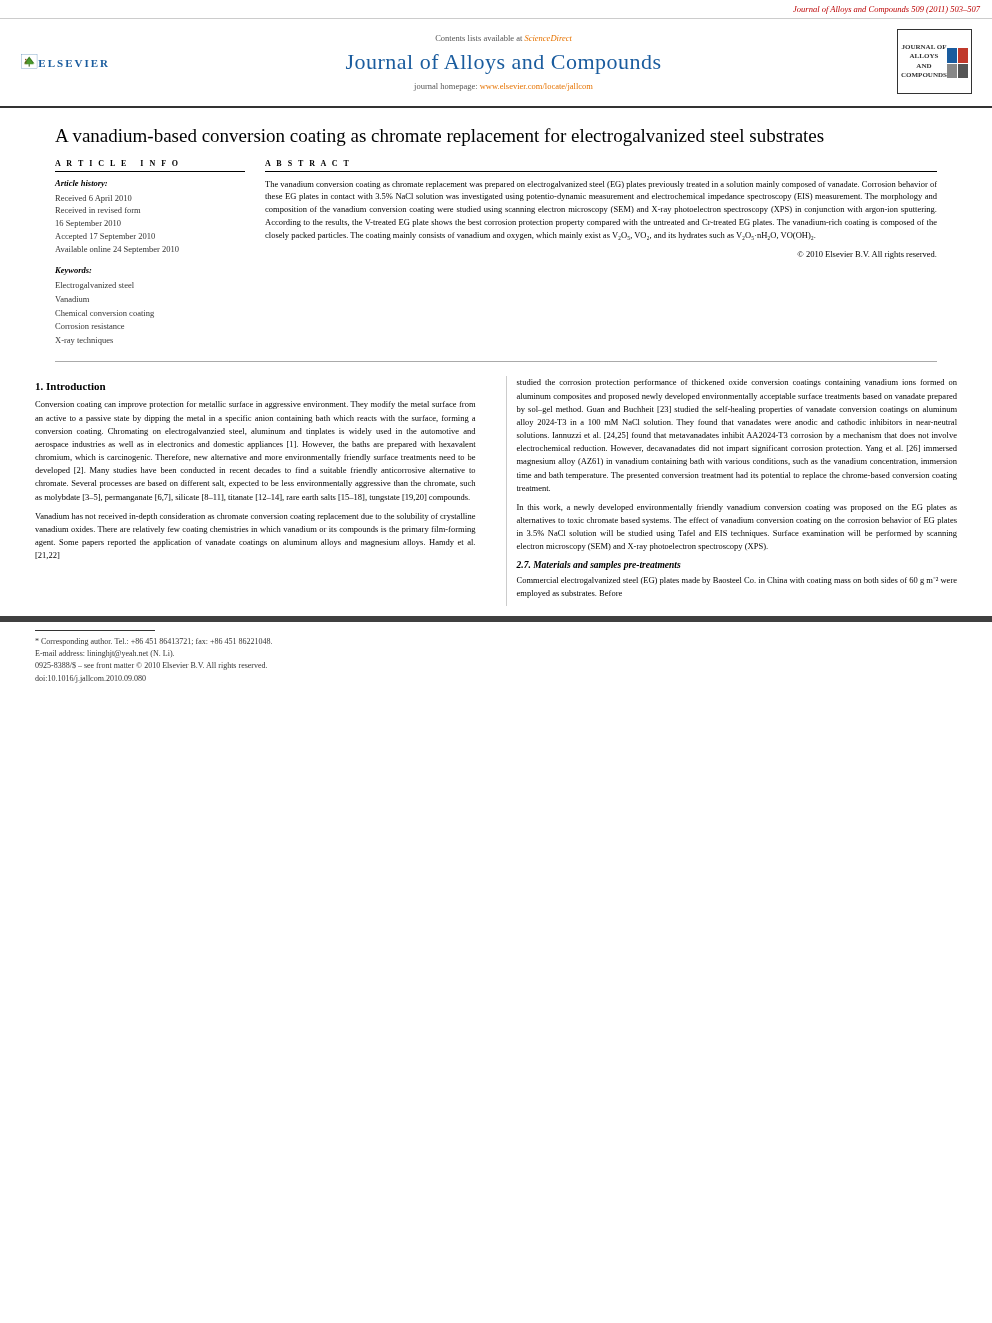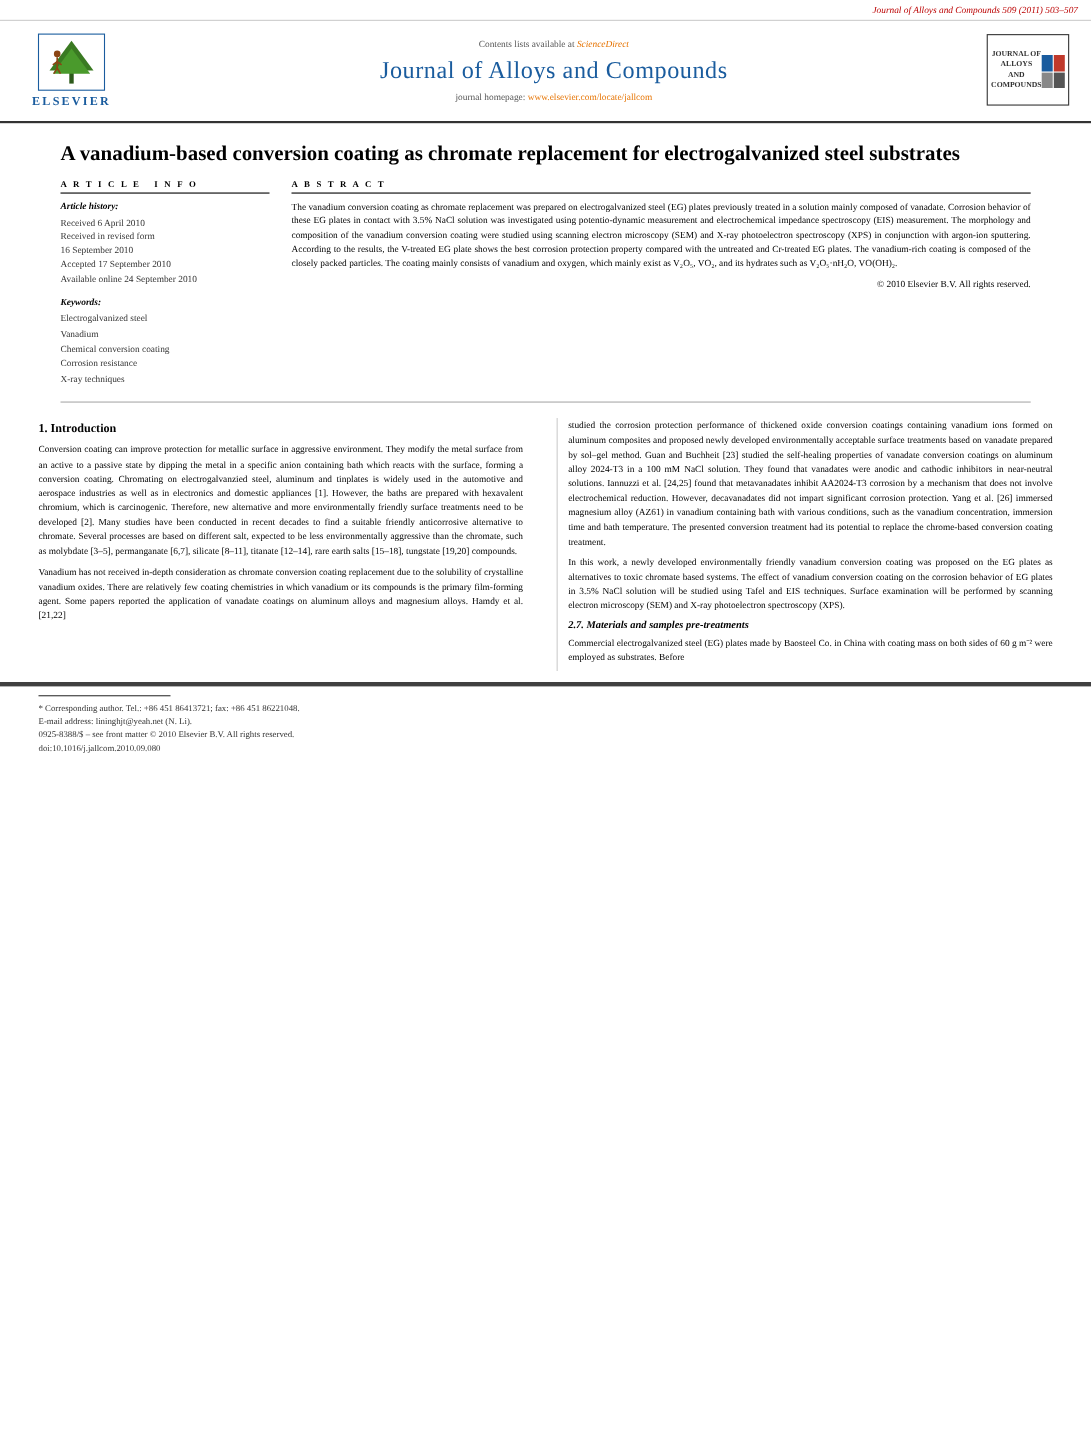--- a/index.html
+++ b/index.html
@@ -36,21 +36,21 @@
     .header-top-row {
       display: flex;
       width: 100%;
       align-items: center;
       justify-content: space-between;
       margin-bottom: 4px;
     }
 
     .elsevier-logo {
       display: flex;
-      flex-direction: column;
+      flex-direction: row;
       align-items: center;
       width: 90px;
       text-align: right;
     }
 
     .elsevier-text {
       font-size: 11px;
       font-weight: bold;
       color: #1a5c9e;
       letter-spacing: 2px;
@@ -121,21 +121,21 @@
     .logo-cell-3 { background: #888; }
     .logo-cell-4 { background: #555; }
 
     
     .article-section {
       padding: 16px 55px 0 55px;
     }
 
     .article-title {
       font-size: 19px;
-      font-weight: bold;
+      font-weight: normal;
       color: #000;
       line-height: 1.3;
       margin-bottom: 10px;
     }
 
     .authors {
       font-size: 11px;
       color: #000;
       margin-bottom: 4px;
     }
@@ -265,21 +265,21 @@
       font-size: 8.5px;
       color: #000;
       line-height: 1.55;
       text-align: justify;
       margin-bottom: 6px;
     }
 
     
     .footer-area {
       padding: 8px 35px 10px 35px;
-      border-top: 4px solid #404040;
+      border-top: 6px solid #404040;
       margin-top: 10px;
     }
 
     .footer-divider {
       width: 120px;
       border: none;
       border-top: 1px solid #333;
       margin-bottom: 5px;
     }
 

